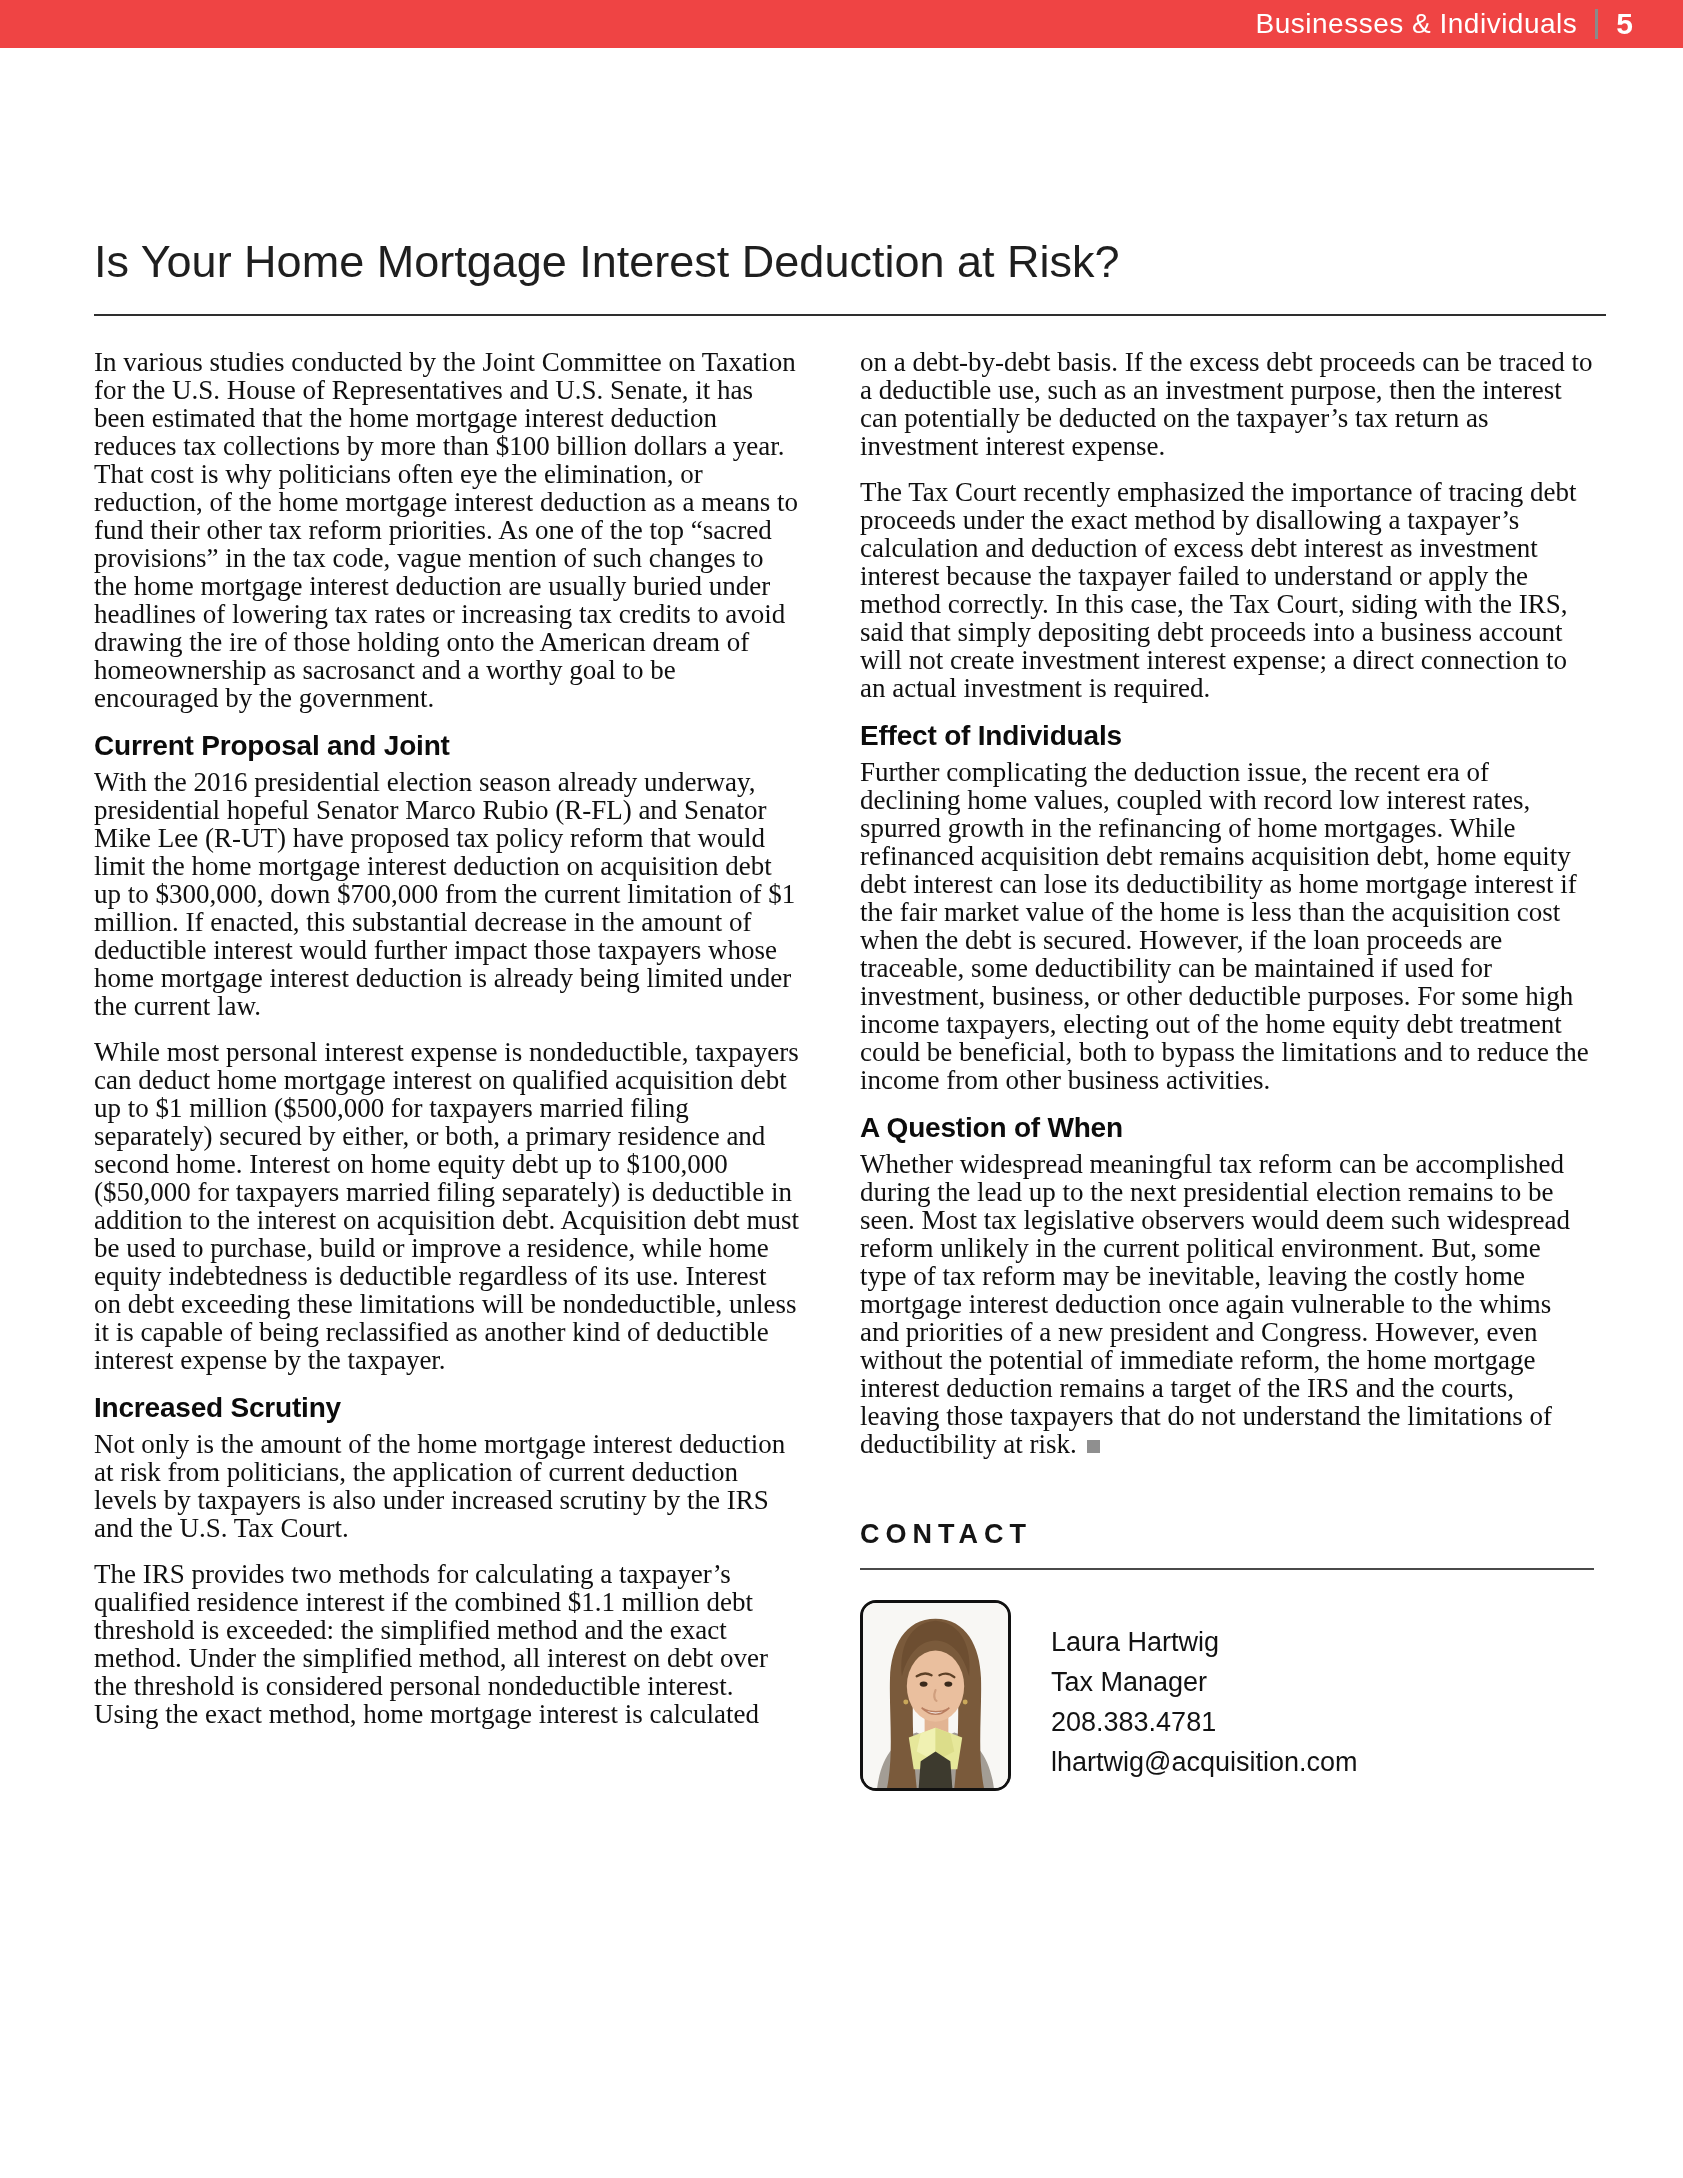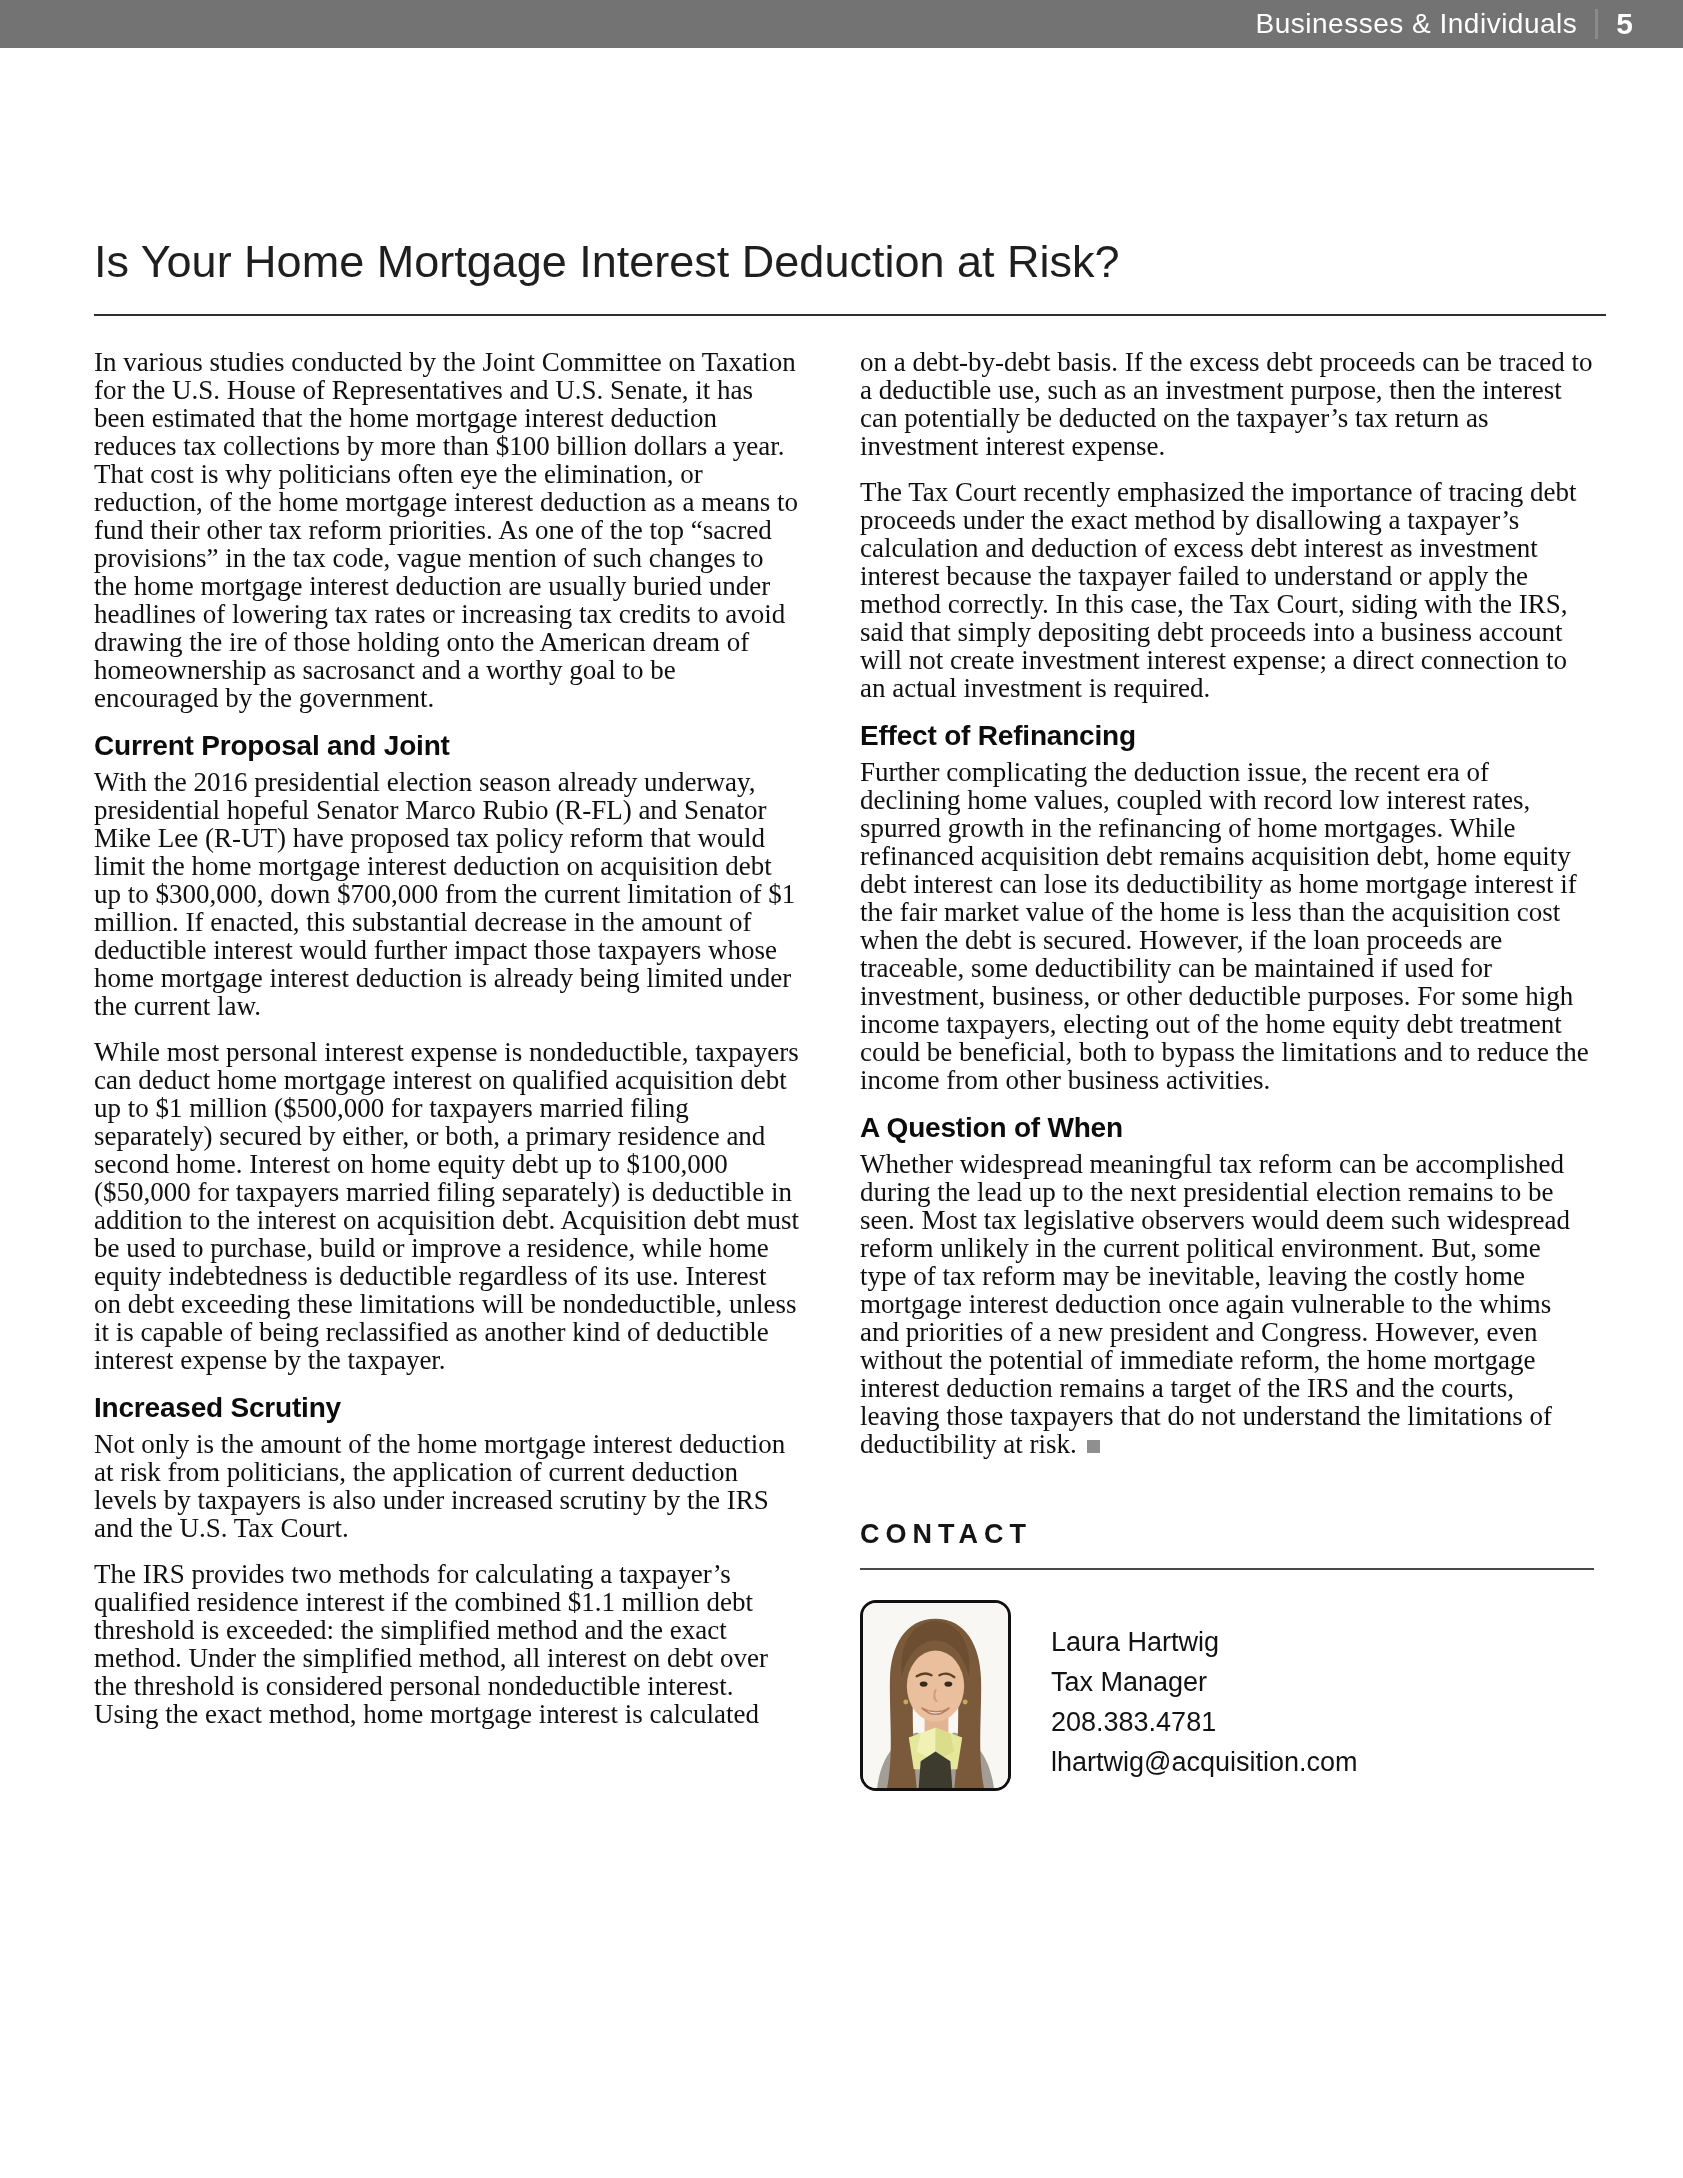--- a/index.html
+++ b/index.html
@@ -8,21 +8,21 @@
     width: 1683px;
     height: 2178px;
     background: #ffffff;
     font-family: "Liberation Serif", serif;
     color: #111111;
     overflow: hidden;
   }
   
   .topbar {
     height: 48px;
-    background: #737373;
+    background: #ef4444;
     display: flex;
     align-items: center;
     justify-content: flex-end;
     padding-right: 50px;
     box-sizing: border-box;
     gap: 18px;
   }
   .topbar-section {
     font-family: "Liberation Sans", sans-serif;
     font-weight: 400;
@@ -148,21 +148,21 @@
           <p class="body-para">While most personal interest expense is nondeductible, taxpayers can deduct home mortgage interest on qualified acquisition debt up to $1 million ($500,000 for taxpayers married filing separately) secured by either, or both, a primary residence and second home. Interest on home equity debt up to $100,000 ($50,000 for taxpayers married filing separately) is deductible in addition to the interest on acquisition debt. Acquisition debt must be used to purchase, build or improve a residence, while home equity indebtedness is deductible regardless of its use. Interest on debt exceeding these limitations will be nondeductible, unless it is capable of being reclassified as another kind of deductible interest expense by the taxpayer.</p>
           <h2 class="section-heading">Increased Scrutiny</h2>
           <p class="body-para">Not only is the amount of the home mortgage interest deduction at risk from politicians, the application of current deduction levels by taxpayers is also under increased scrutiny by the IRS and the U.S. Tax Court.</p>
           <p class="body-para">The IRS provides two methods for calculating a taxpayer’s qualified residence interest if the combined $1.1 million debt threshold is exceeded: the simplified method and the exact method. Under the simplified method, all interest on debt over the threshold is considered personal nondeductible interest. Using the exact method, home mortgage interest is calculated</p>
         </section>
 
       <section class="col col-right">
         <div>
             <p class="body-para">on a debt-by-debt basis. If the excess debt proceeds can be traced to a deductible use, such as an investment purpose, then the interest can potentially be deducted on the taxpayer’s tax return as investment interest expense.</p>
             <p class="body-para">The Tax Court recently emphasized the importance of tracing debt proceeds under the exact method by disallowing a taxpayer’s calculation and deduction of excess debt interest as investment interest because the taxpayer failed to understand or apply the method correctly. In this case, the Tax Court, siding with the IRS, said that simply depositing debt proceeds into a business account will not create investment interest expense; a direct connection to an actual investment is required.</p>
-            <h2 class="section-heading">Effect of Refinancing</h2>
+            <h2 class="section-heading">Effect of Individuals</h2>
             <p class="body-para">Further complicating the deduction issue, the recent era of declining home values, coupled with record low interest rates, spurred growth in the refinancing of home mortgages. While refinanced acquisition debt remains acquisition debt, home equity debt interest can lose its deductibility as home mortgage interest if the fair market value of the home is less than the acquisition cost when the debt is secured. However, if the loan proceeds are traceable, some deductibility can be maintained if used for investment, business, or other deductible purposes. For some high income taxpayers, electing out of the home equity debt treatment could be beneficial, both to bypass the limitations and to reduce the income from other business activities.</p>
             <h2 class="section-heading">A Question of When</h2>
             <p class="body-para">Whether widespread meaningful tax reform can be accomplished during the lead up to the next presidential election remains to be seen. Most tax legislative observers would deem such widespread reform unlikely in the current political environment. But, some type of tax reform may be inevitable, leaving the costly home mortgage interest deduction once again vulnerable to the whims and priorities of a new president and Congress. However, even without the potential of immediate reform, the home mortgage interest deduction remains a target of the IRS and the courts, leaving those taxpayers that do not understand the limitations of deductibility at risk.<span class="end-square"></span></p>
           </div>
 
         <aside class="contact">
           <h2 class="contact-label">CONTACT</h2>
           <hr class="contact-rule">
           <div class="contact-row">
             <figure class="contact-photo">

